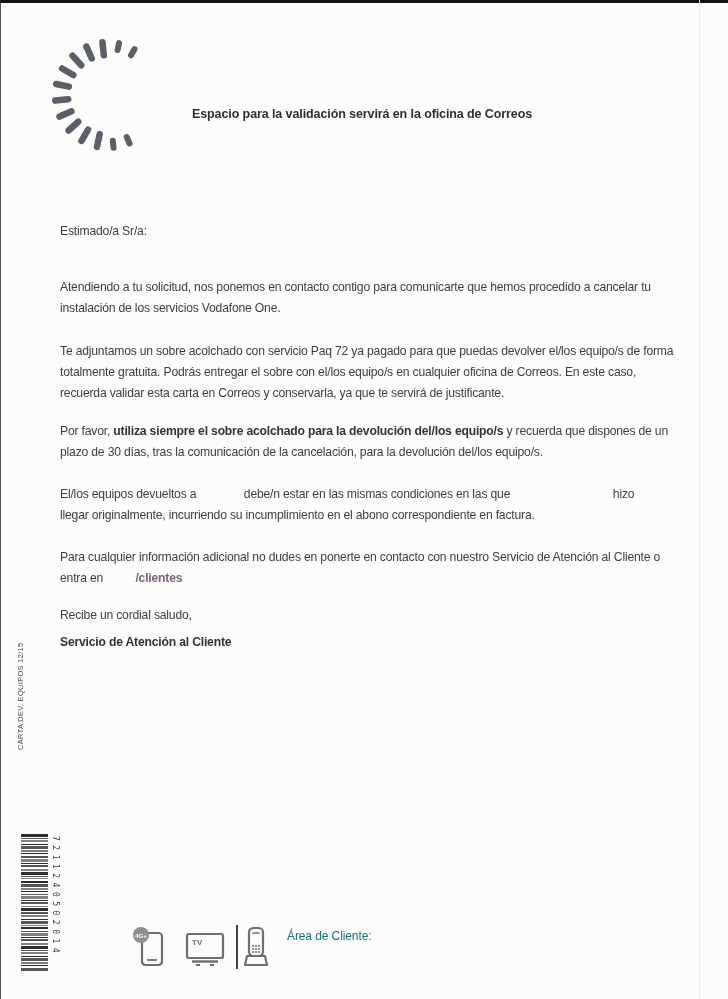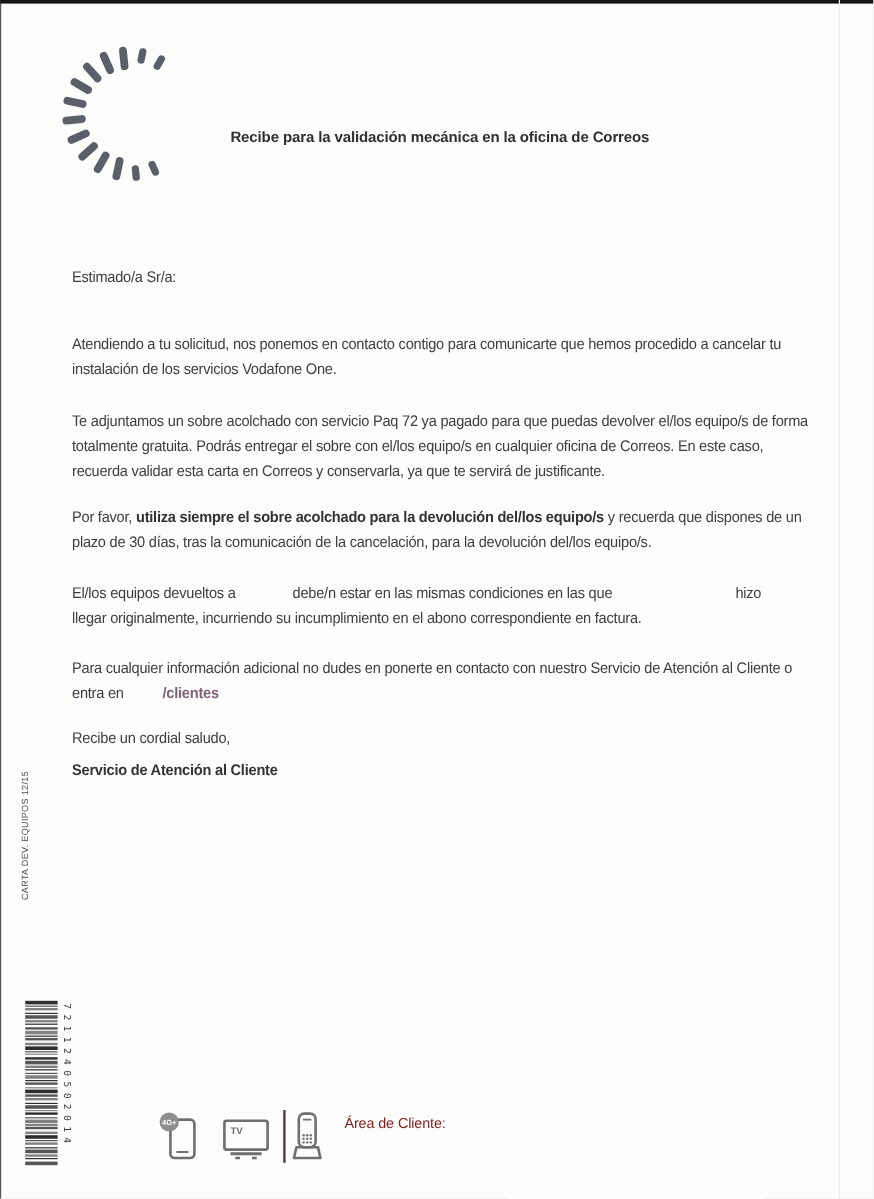--- a/index.html
+++ b/index.html
@@ -57,21 +57,21 @@
   .barcode-digits{
     position:absolute;left:60px;top:836px;
     transform:rotate(90deg);transform-origin:0 0;
     font-family:"DejaVu Sans Mono", monospace;
     font-size:8px;letter-spacing:4.5px;color:#3a3a3a;white-space:nowrap;
   }
 
   
   .footer-icons{position:absolute;left:131px;top:925px;display:flex;align-items:flex-end;gap:13px;}
   .footer-divider{position:absolute;left:236px;top:925px;width:2px;height:44px;background:#4c3a4d;}
-  .area-label{position:absolute;left:287px;top:929px;font-size:12px;color:#7f1d1d;letter-spacing:-0.1px;}
+  .area-label{position:absolute;left:287px;top:929px;font-size:12px;color:#0f766e;letter-spacing:-0.1px;}
 </style>
 </head>
 <body>
 
 <div class="page">
 
   <div class="scan-edge-top"></div>
   <div class="scan-edge-left"></div>
   <div class="scan-streak"></div>
 
@@ -87,21 +87,21 @@
         <line x1="40.21912418526907" y1="76.18113853070612" x2="27.29033954548151" y2="77.54000855318561" stroke="#5b5f69" stroke-width="6.5" stroke-linecap="round"></line>
         <line x1="43.45818169429596" y1="88.269465723032" x2="31.582090744942143" y2="93.5570420830174" stroke="#5b5f69" stroke-width="6.5" stroke-linecap="round"></line>
         <line x1="50.27420698090423" y1="98.76522425435434" x2="40.6133242496981" y2="107.4639221370195" stroke="#5b5f69" stroke-width="6.5" stroke-linecap="round"></line>
         <line x1="59.999999999999986" y1="106.64101615137753" x2="53.49999999999997" y2="117.89934640057524" stroke="#5b5f69" stroke-width="6.5" stroke-linecap="round"></line>
         <line x1="71.68353236728962" y1="111.12590402935223" x2="68.98068038665873" y2="123.84182283889169" stroke="#5b5f69" stroke-width="6.5" stroke-linecap="round"></line>
         <line x1="84.80830931031204" y1="117.74800718694058" x2="85.5400085531856" y2="124.70966045451848" stroke="#5b5f69" stroke-width="6" stroke-linecap="round"></line>
         <line x1="98.70988558148683" y1="114.02309105155963" x2="101.55704208301742" y2="120.41790925505785" stroke="#5b5f69" stroke-width="6" stroke-linecap="round"></line>
       </svg>
   </div>
 
-  <div class="validation-note">Recibe para la validación mecánica en la oficina de Correos</div>
+  <div class="validation-note">Espacio para la validación servirá en la oficina de Correos</div>
 
   <div class="letter">
     <div class="para mb35">
       <div class="line">Estimado/a Sr/a:</div>
     </div>
 
     <div class="para mb22">
       <div class="line">Atendiendo a tu solicitud, nos ponemos en contacto contigo para comunicarte que hemos procedido a cancelar tu</div>
       <div class="line">instalación de los servicios Vodafone One.</div>
     </div>

